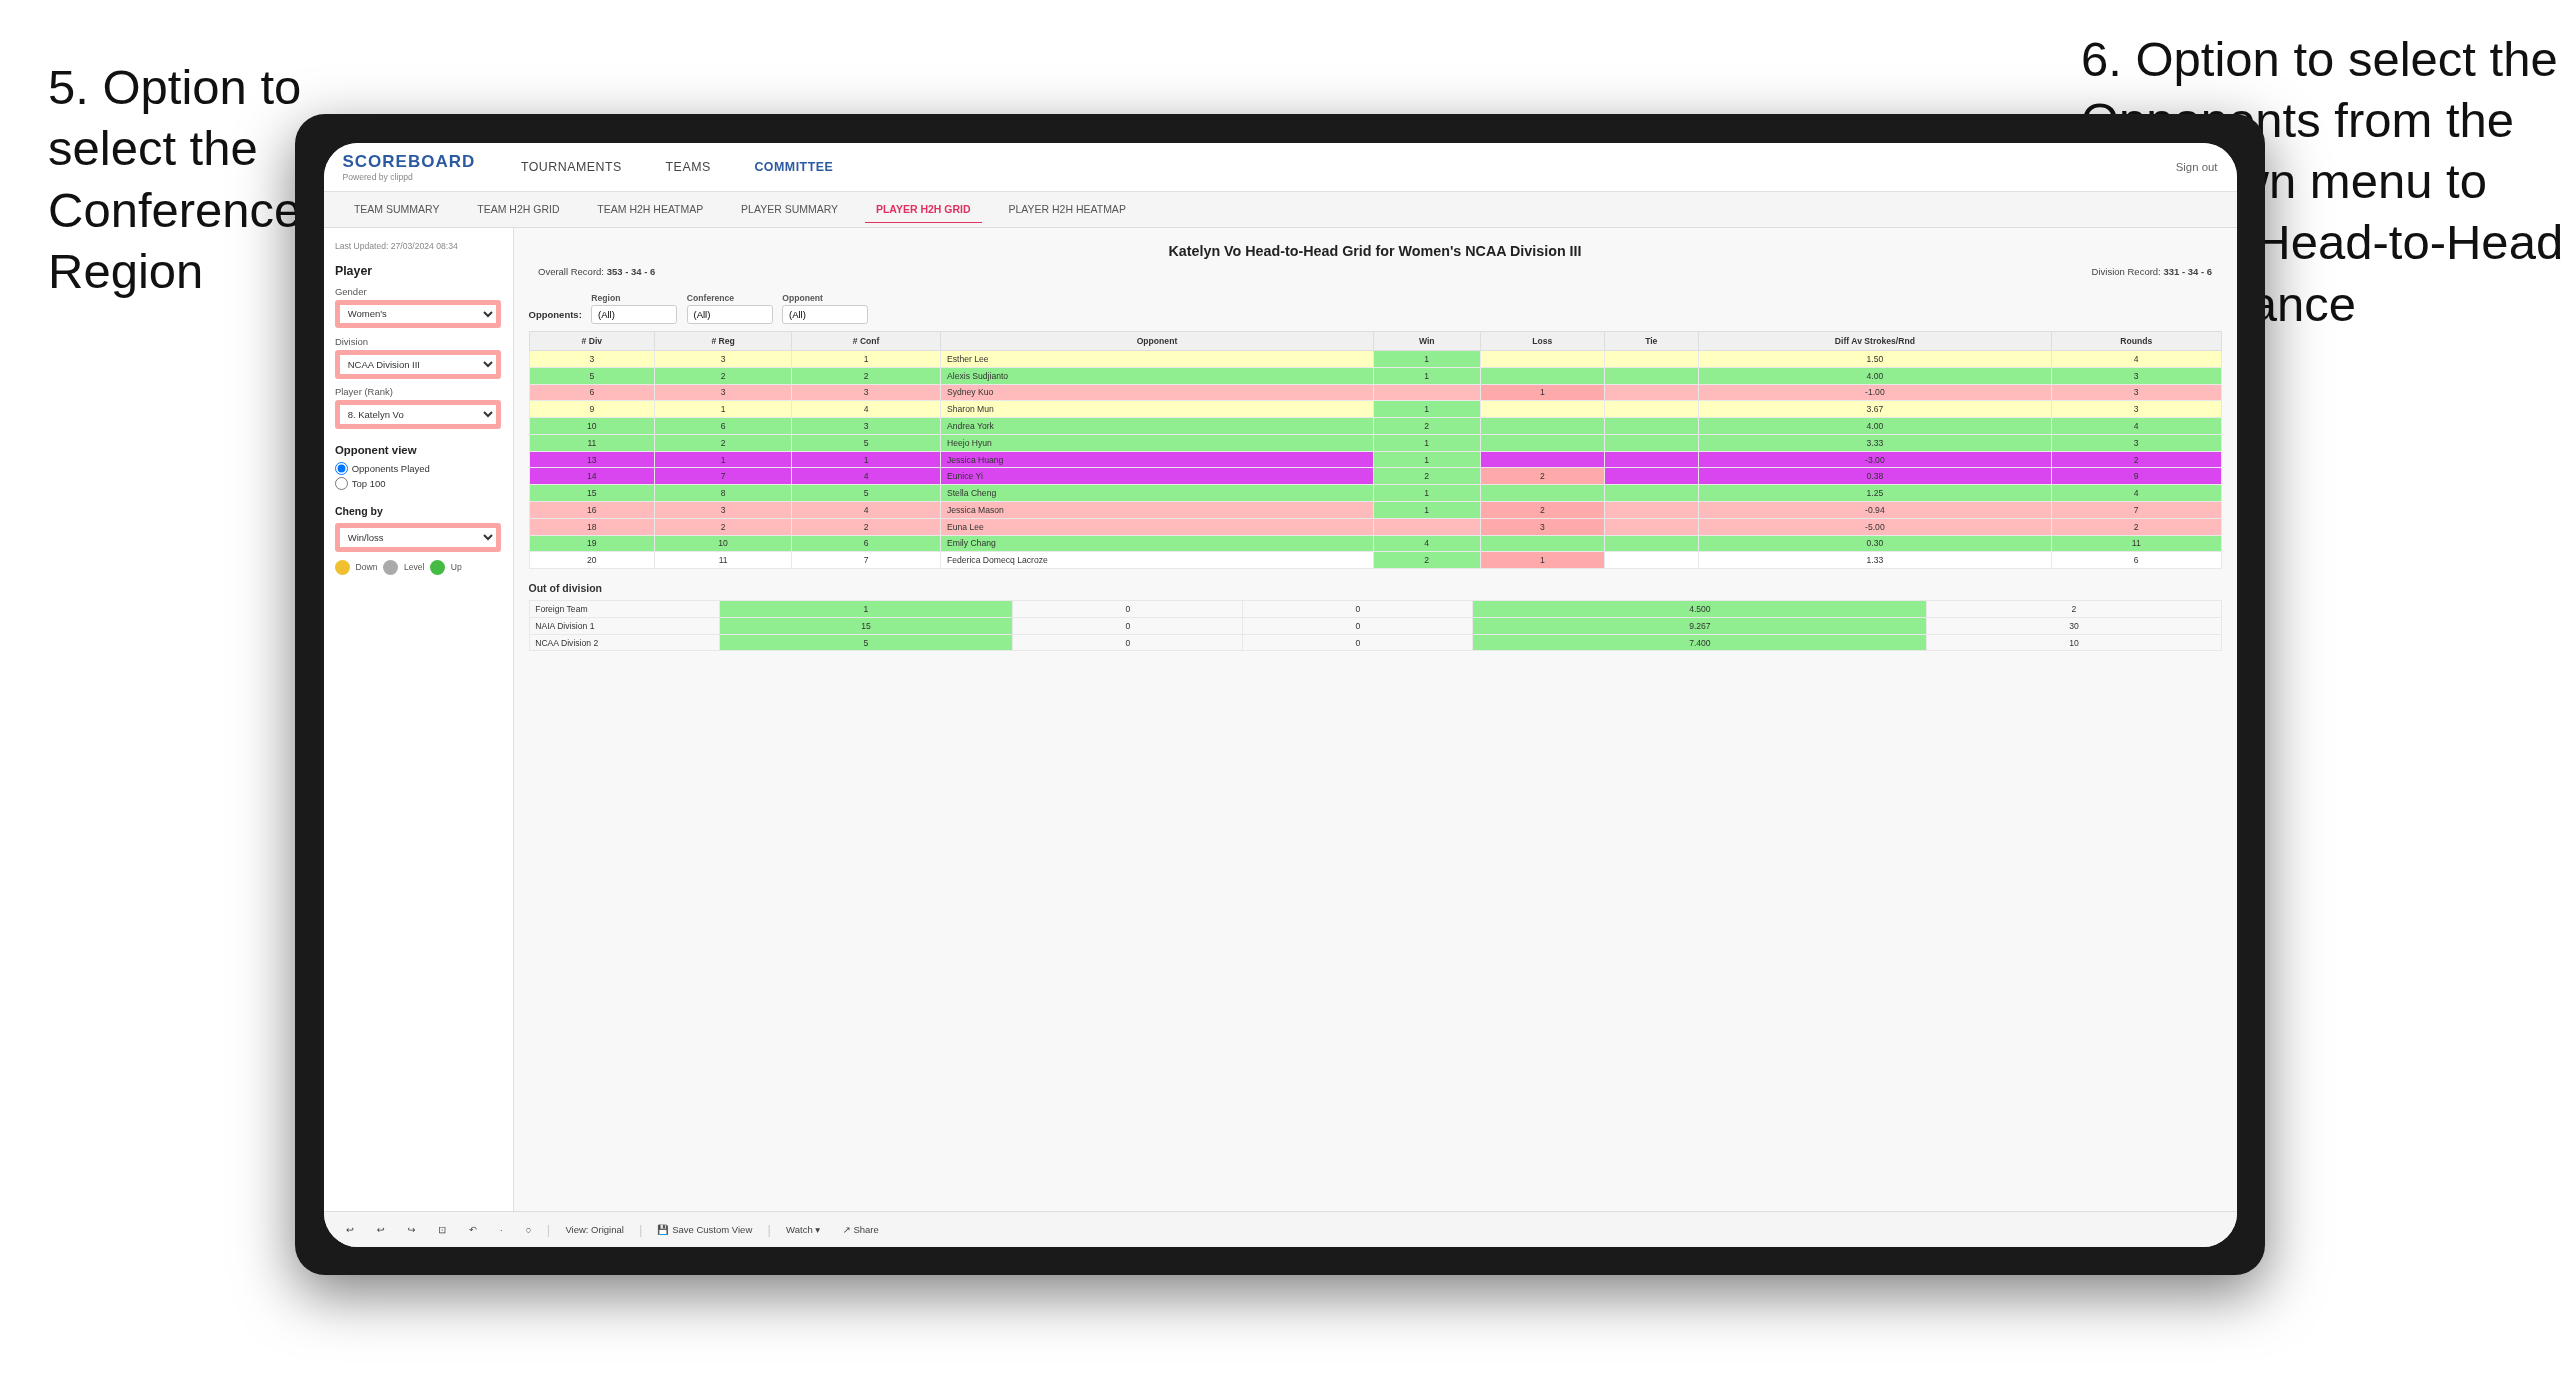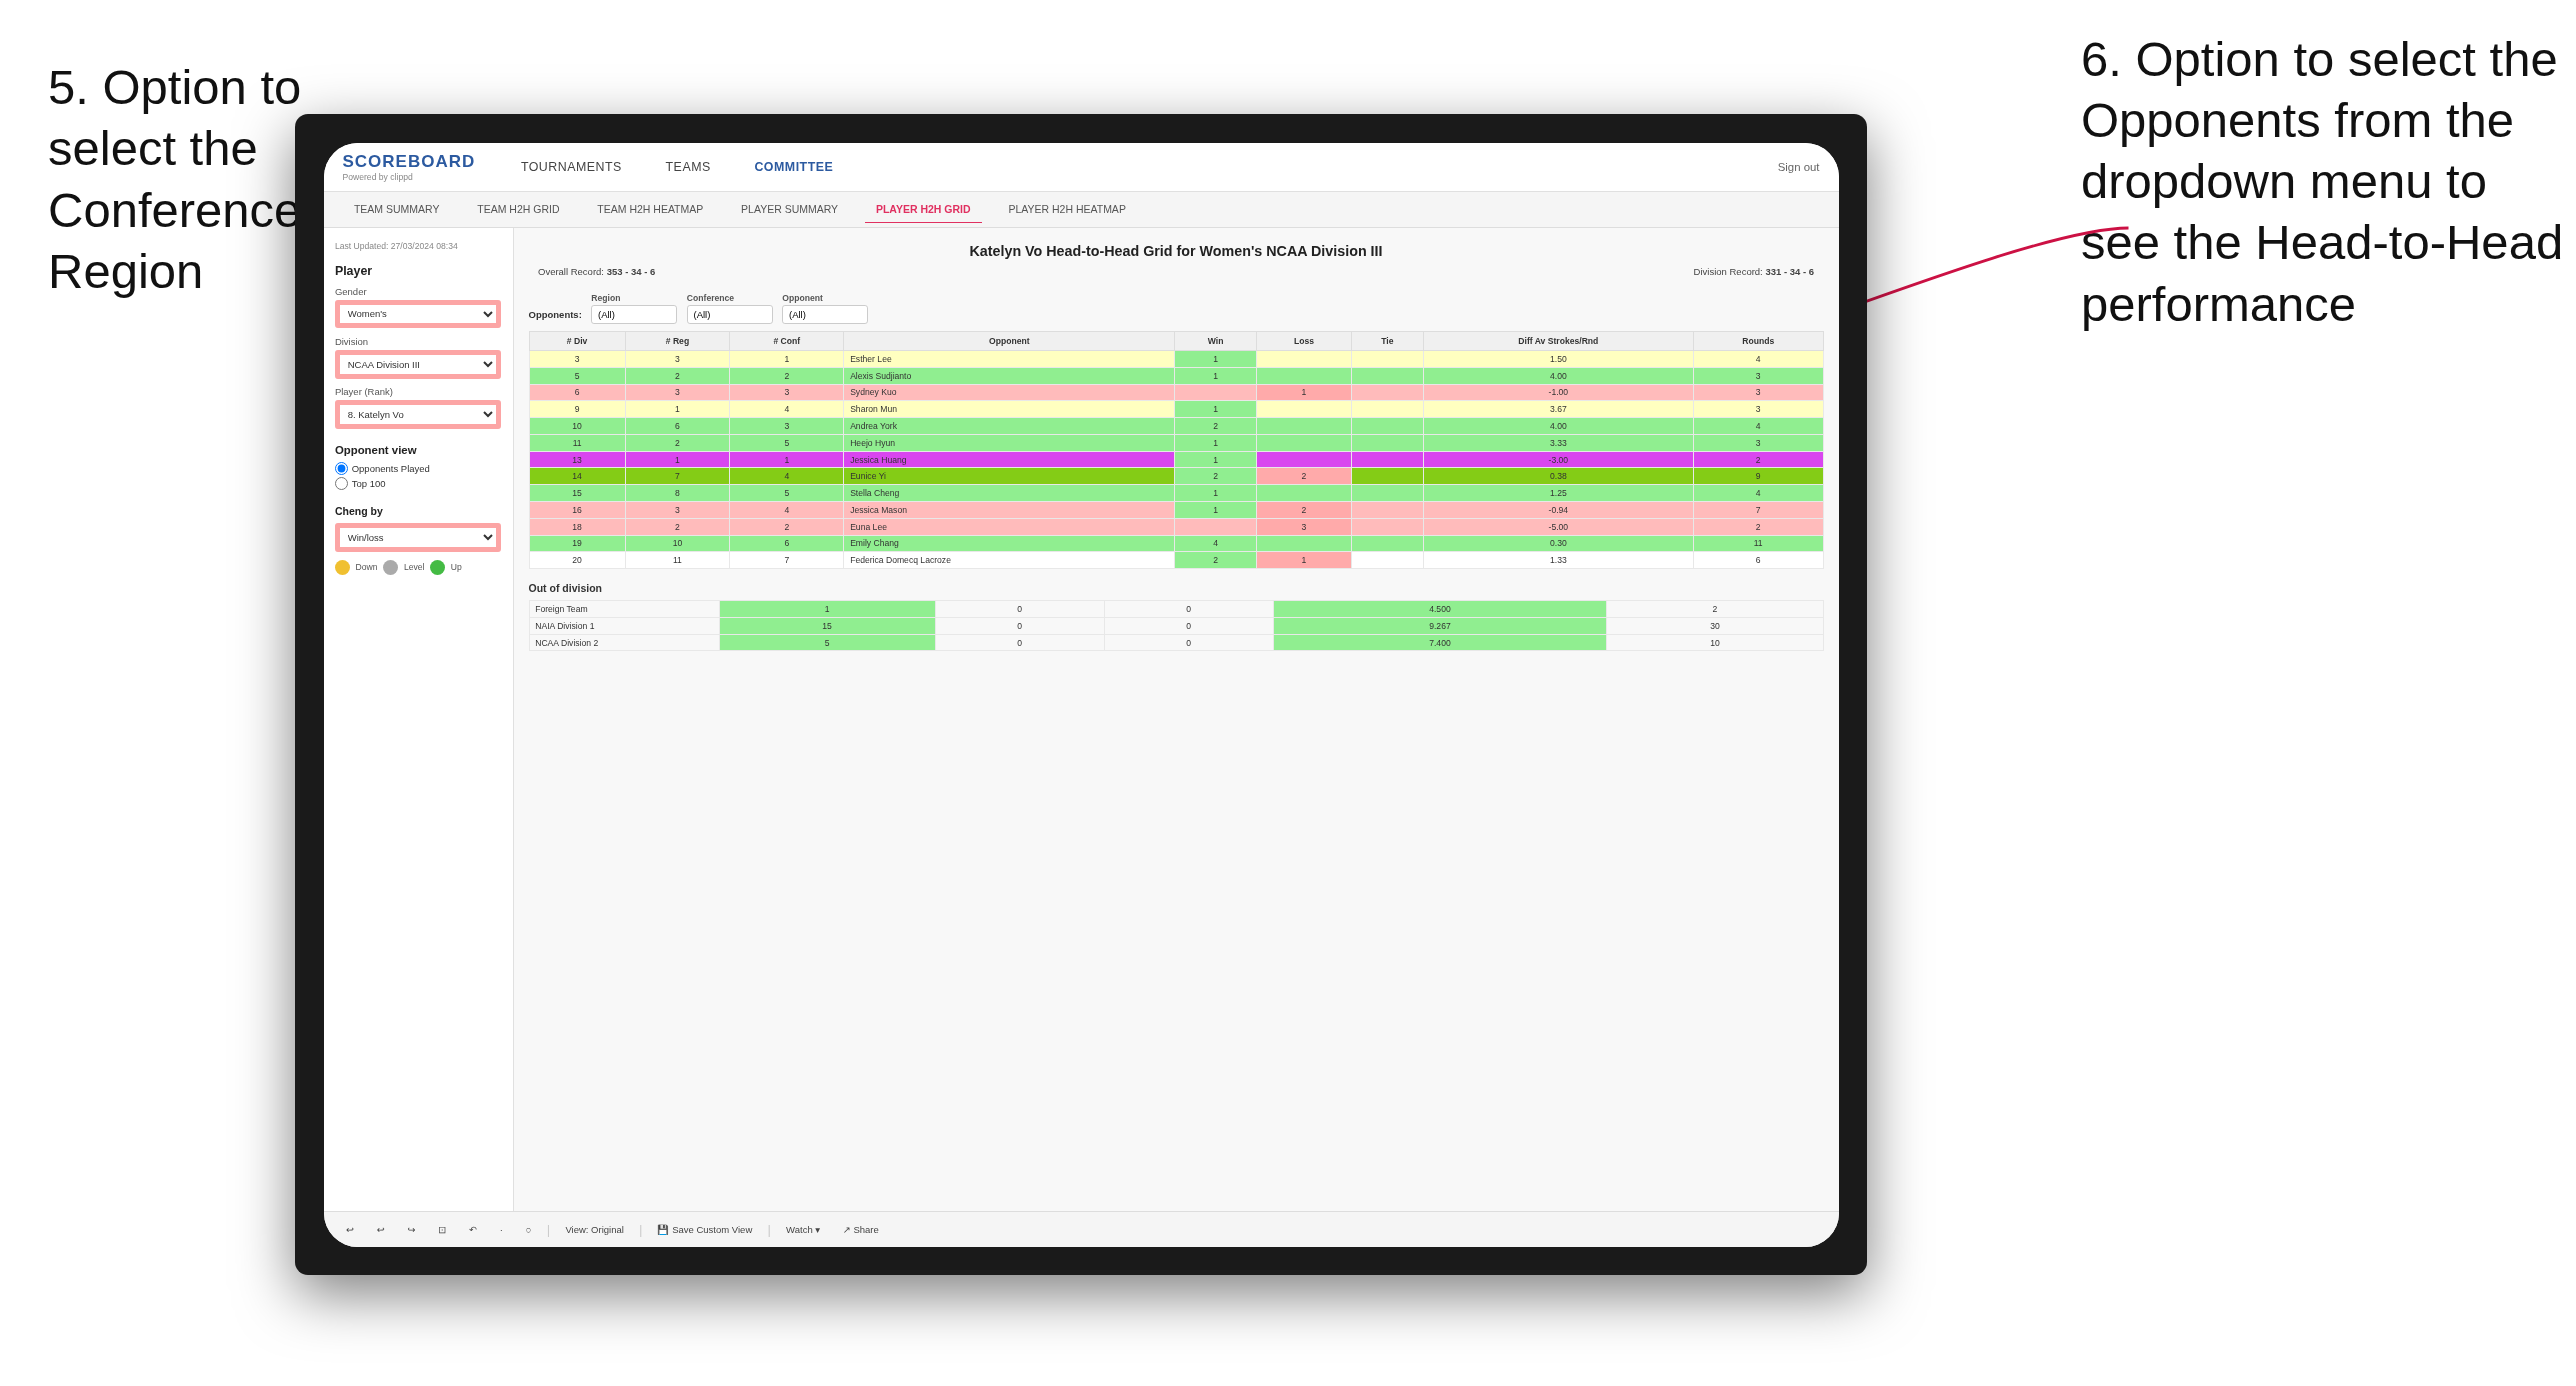--- a/index.html
+++ b/index.html
@@ -31,24 +31,24 @@
       top: 28.5px;
       right: 0px;
       width: 495px;
     }
 
     
     .tablet {
       position: absolute;
       top: 114px;
       left: 295px;
-      width: 1572px;
+      width: 1970px;
       height: 1161px;
       background: #1a1a1a;
-      border-radius: 13px;
+      border-radius: 30px;
       padding: 28.5px;
       box-shadow: 0 19px 57px rgba(0,0,0,0.5);
     }
 
     .tablet-screen {
       width: 100%;
       height: 100%;
       background: #ffffff;
       border-radius: 34px;
       overflow: hidden;
@@ -585,21 +585,21 @@
                 <td>13</td>
                 <td>1</td>
                 <td>1</td>
                 <td class="td-left">Jessica Huang</td>
                 <td style="background: rgb(144, 238, 144);">1</td>
                 <td></td>
                 <td></td>
                 <td>-3.00</td>
                 <td>2</td>
               </tr>
-              <tr style="background: #84cc16; margin-top: 15px;">
+              <tr style="background: #d946ef; margin-top: 15px;">
                 <td>14</td>
                 <td>7</td>
                 <td>4</td>
                 <td class="td-left">Eunice Yi</td>
                 <td style="background: rgb(144, 238, 144);">2</td>
                 <td style="background: rgb(255, 170, 170);">2</td>
                 <td></td>
                 <td>0.38</td>
                 <td>9</td>
               </tr>

